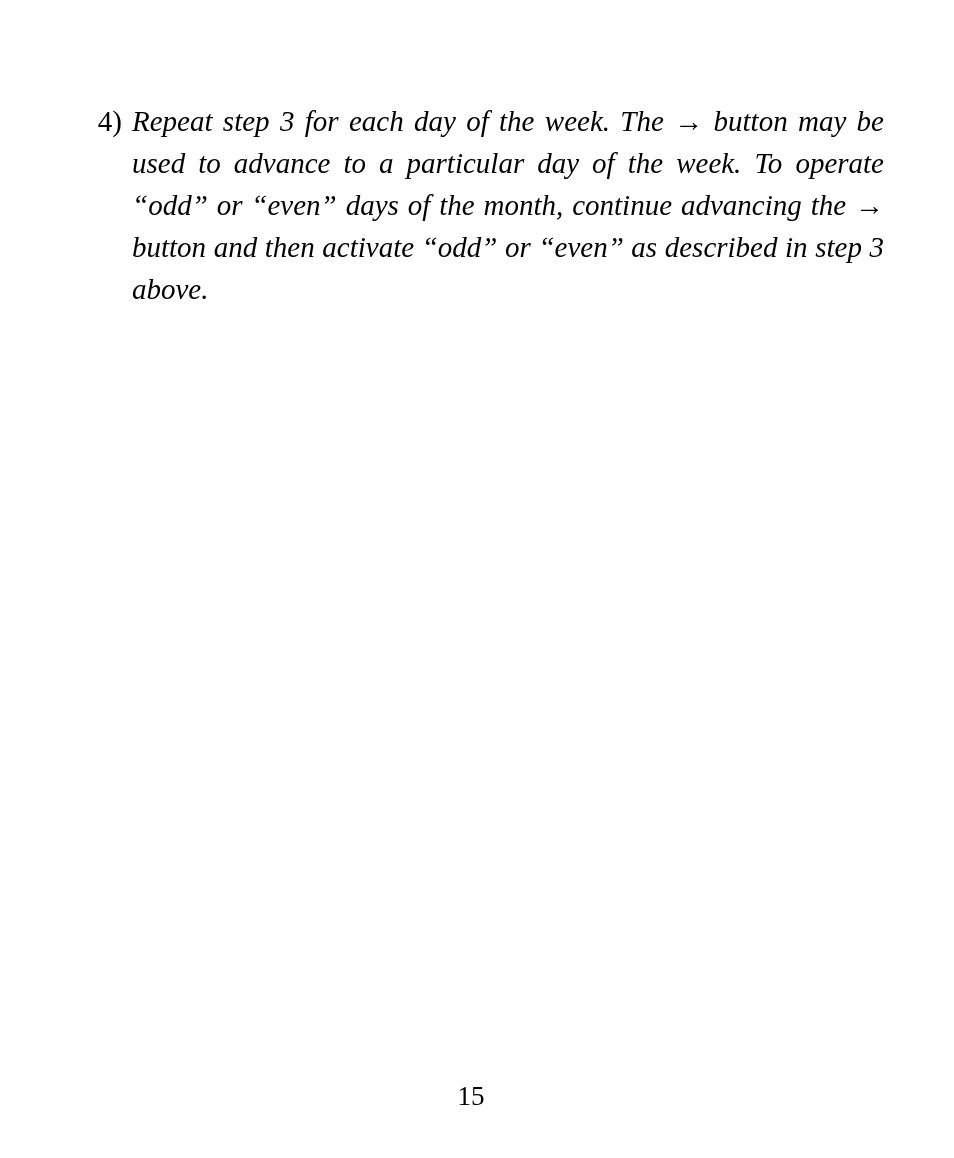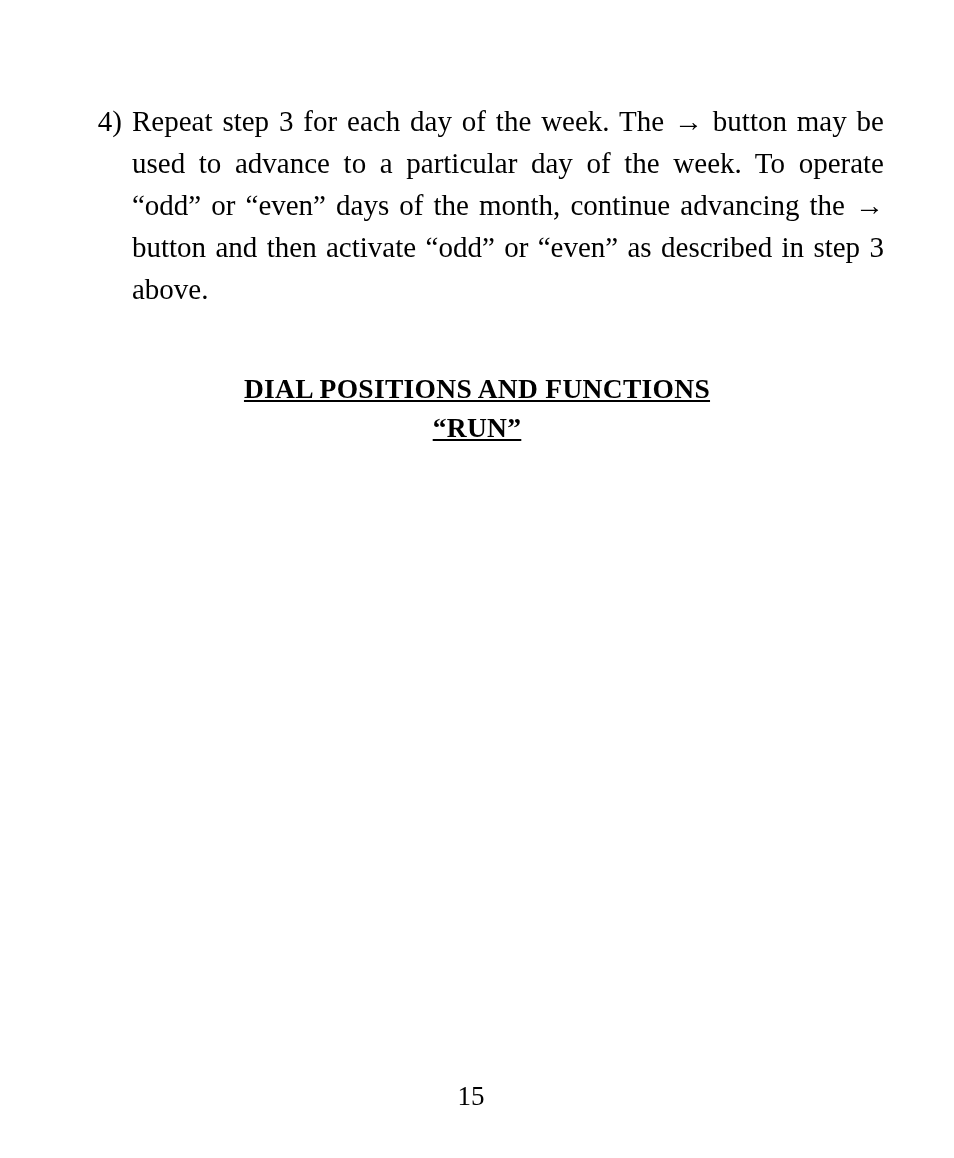--- a/index.html
+++ b/index.html
@@ -28,20 +28,21 @@
     line-height: 1.45;
     min-width: 52px;
     text-align: right;
     padding-right: 10px;
   }
   .list-body {
     font-size: 29px;
     line-height: 1.45;
     text-align: justify;
     flex: 1;
+    font-style: italic;
   }
   .section-heading {
     font-size: 27.5px;
     font-weight: bold;
     text-align: center;
     text-decoration: underline;
     line-height: 1.4;
     margin: 10px 0 20px 0;
     letter-spacing: 0.3px;
   }
@@ -69,23 +70,19 @@
 
 <div class="page">
 
   <div class="list-item">
     <div class="list-marker">4)</div>
     <div class="list-body">
       <span>Repeat step 3 for each day of the week. The </span><span class="arrow">→</span><span> button may be used to advance to a particular day of the week. To operate “odd” or “even” days of the month, continue advancing the </span><span class="arrow">→</span><span> button and then activate “odd” or “even” as described in step 3 above.</span>
     </div>
   </div>
 
-  <div class="section-heading">
-    <span class="line">DIAL POSITIONS AND FUNCTIONS</span>
-    <span class="line">“RUN”</span>
-  </div>
 
 
 
 
   <div class="page-number">15</div>
 
 </div>
 
 </body></html>

